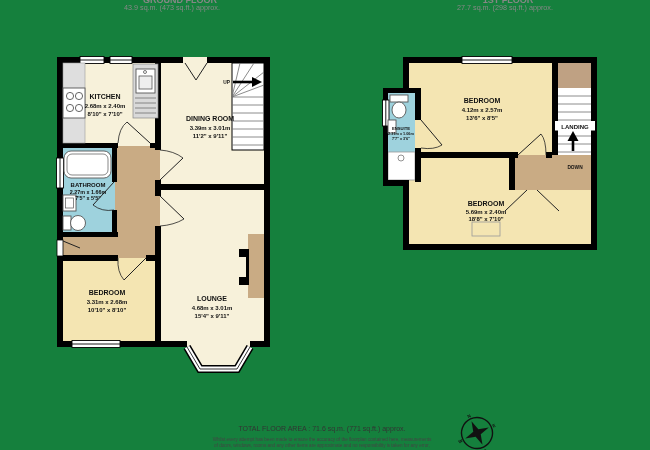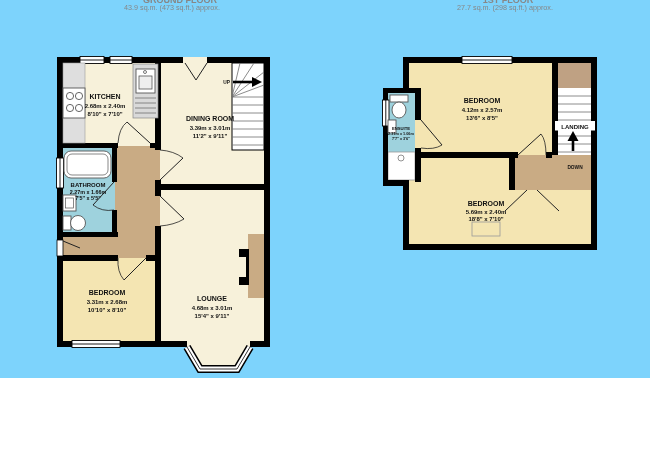--- a/index.html
+++ b/index.html
@@ -1,16 +1,16 @@
 <!DOCTYPE html>
 <html><head>
 <meta charset="utf-8">
 <style>
   html,body{margin:0;padding:0;background:#fff;}
-  .page{position:relative;width:650px;height:378px;background:#7dd3fc;overflow:hidden;
+  .page{position:relative;width:650px;height:450px;background:#15803d;overflow:hidden;
         font-family:"Liberation Sans","DejaVu Sans",sans-serif;}
   svg{position:absolute;left:0;top:0;}
   text{font-family:"Liberation Sans","DejaVu Sans",sans-serif;}
   .room-name{font-size:7px;font-weight:bold;fill:#111;}
   .room-dim{font-size:6px;font-weight:bold;fill:#111;}
   .tiny-name{font-size:4.2px;font-weight:bold;fill:#111;}
   .tiny-dim{font-size:3.8px;font-weight:bold;fill:#111;}
   .floor-title{font-size:9px;font-weight:bold;fill:#878787;}
   .floor-area{font-size:7.2px;fill:#878787;}
   .stair-label{font-size:4.8px;font-weight:bold;fill:#111;}

